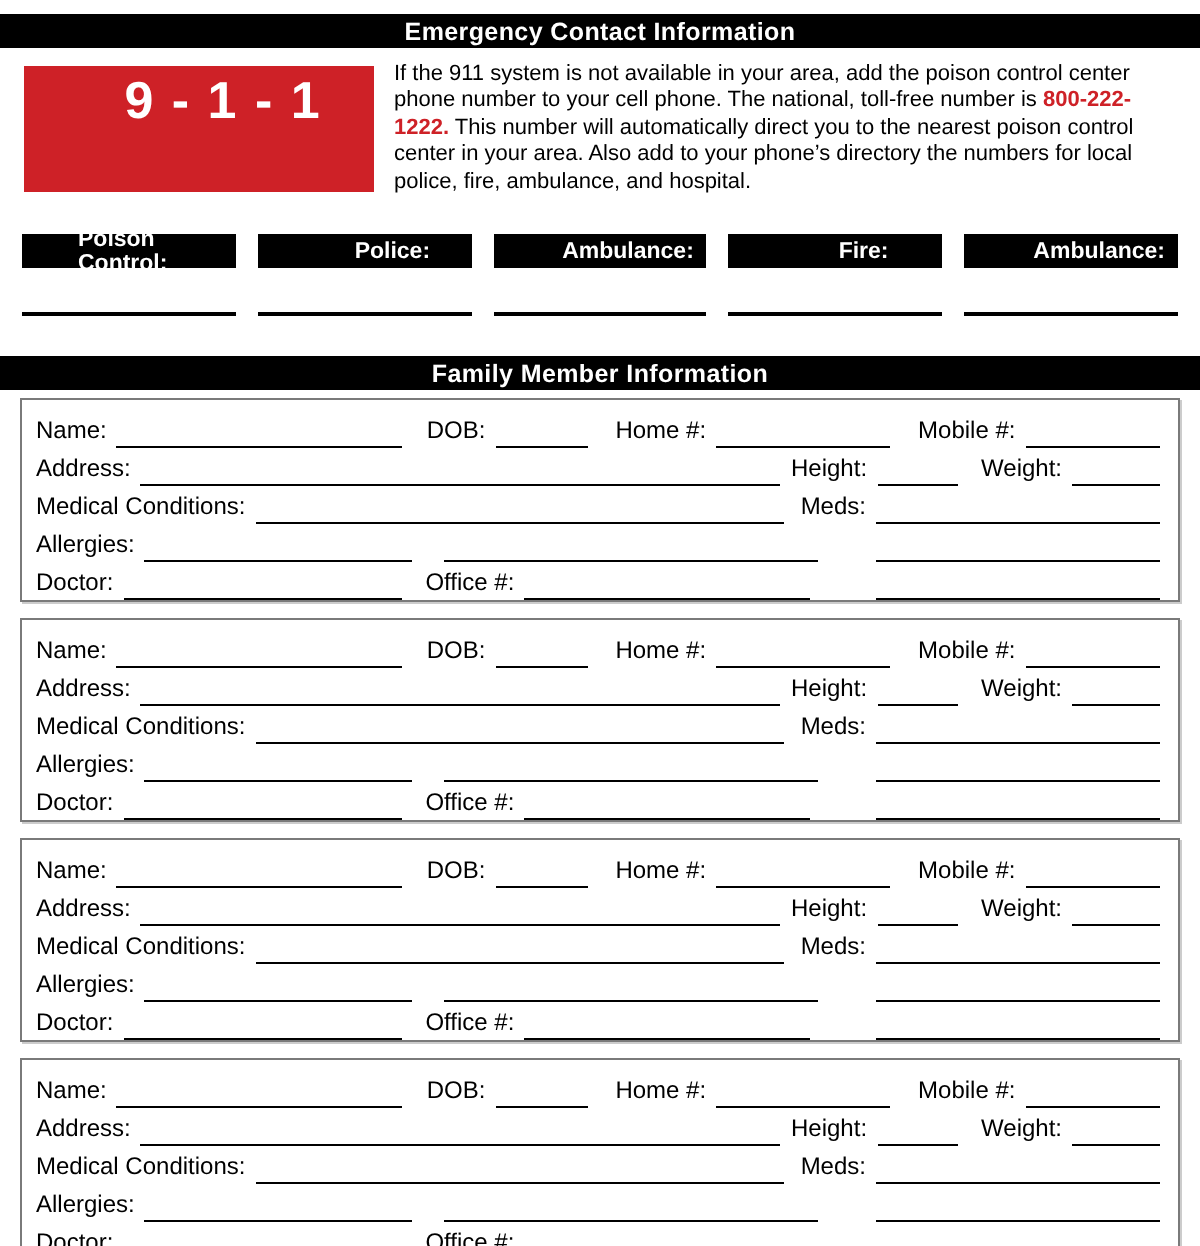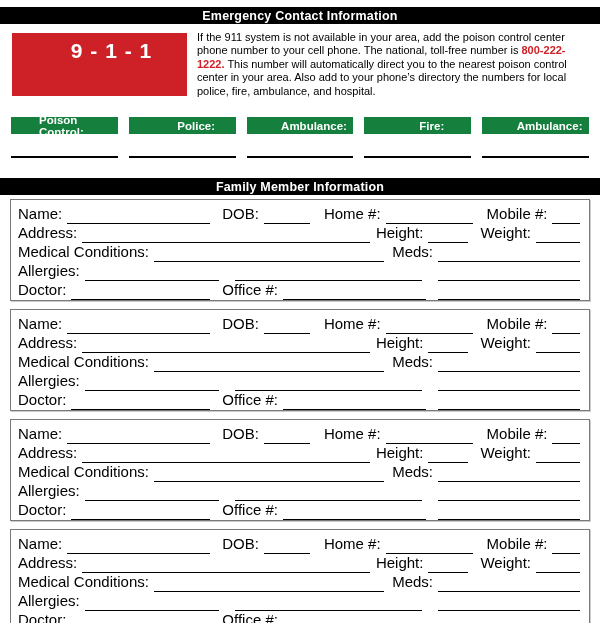--- a/index.html
+++ b/index.html
@@ -10,41 +10,41 @@
   .bar { background:#000; color:#fff; height:17px; width:600px;
          display:flex; align-items:center; justify-content:center;
          font-weight:bold; font-size:12.5px; letter-spacing:.2px; }
   .bar.top { margin-top:7px; }
   .bar.family { margin-top:20px; }
 
   
   .intro { display:flex; align-items:flex-start; margin:9px 10px 0 12px; }
   .badge { width:175px; height:63px; background:#ce2127; color:#fff;
            text-align:center; padding-top:5px; flex:0 0 auto; }
-  .badge .l1 { font-weight:bold; font-size:21px; line-height:25px; letter-spacing:1px;padding-left:24px; }
+  .badge .l1 { font-weight:bold; font-size:26px; line-height:25px; letter-spacing:1px;padding-left:24px; }
   .badge .l2 { font-weight:bold; font-size:11.5px; line-height:13px; }
   .badge .l3 { font-weight:bold; font-size:12px; line-height:15px;margin-top:32px; }
   .intro-text { margin-left:10px; margin-top:-2px; width:395px;
                 font-size:11px; line-height:13.4px; }
   .phone-red { color:#ce2127; font-weight:bold; }
 
   
   .contacts-row { display:flex; gap:11px; margin:19px 11px 0 11px; }
-  .contact-box { flex:1 1 0; height:17px; background:#15803d; color:#fff;
+  .contact-box { flex:1 1 0; height:17px; background:#000000; color:#fff;
                  display:flex; align-items:center; justify-content:center;
                  font-weight:bold; font-size:11.5px;padding-left:28px; }
   .contact-lines { display:flex; gap:11px; margin:22px 11px 0 11px; height:2px; }
   .contact-line { flex:1 1 0; border-bottom:2px solid #000; }
 
   
   .blocks { margin:4px 10px 0 10px; }
   .member { width:580px; height:102px; border:1px solid #7a7a7a;
             box-shadow:1px 1px 0 #cccccc; margin-bottom:8px;
             padding:5px 9px 0 7px; background:#fff; }
-  .frow { display:flex; align-items:flex-end; height:19px; font-size:15px; }
+  .frow { display:flex; align-items:flex-end; height:19px; font-size:12px; }
   .lbl { white-space:nowrap; margin-right:5px; padding-bottom:2px; }
   .fl  { border-bottom:1px solid #000; height:14px; display:inline-block; flex:0 0 auto; }
   .grow { flex:1 1 auto; }
 </style>
 </head>
 <body>
 
 <div class="bar top">
   <span>Emergency Contact Information</span>
 </div>

